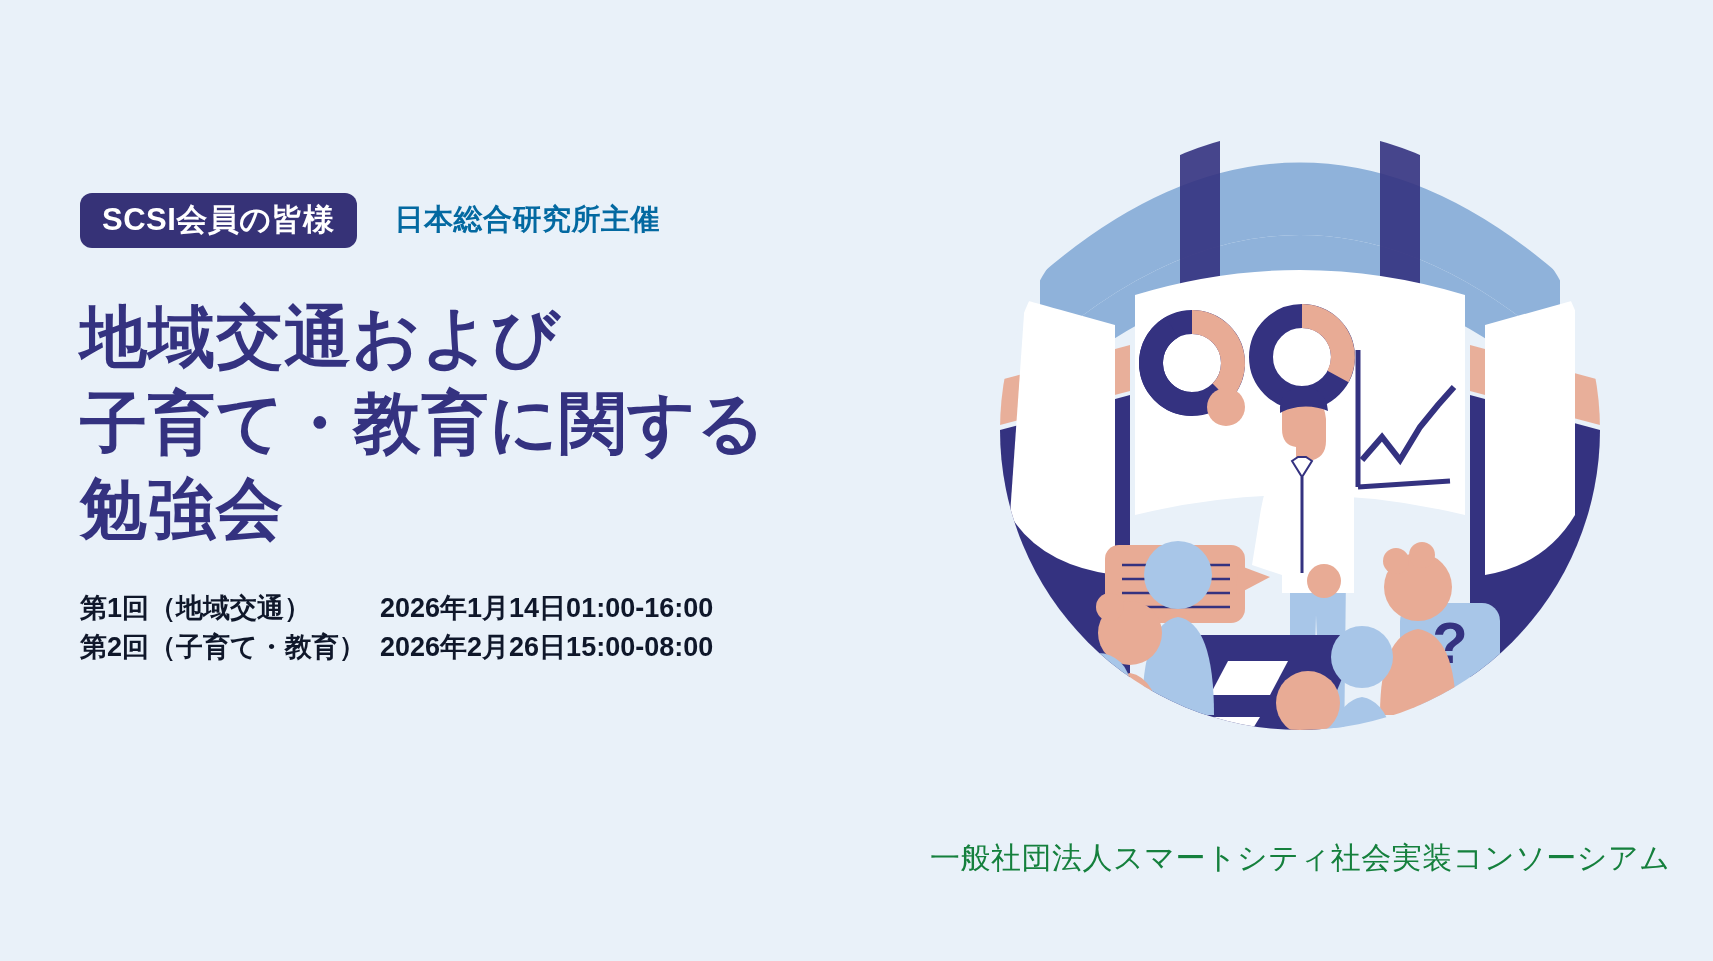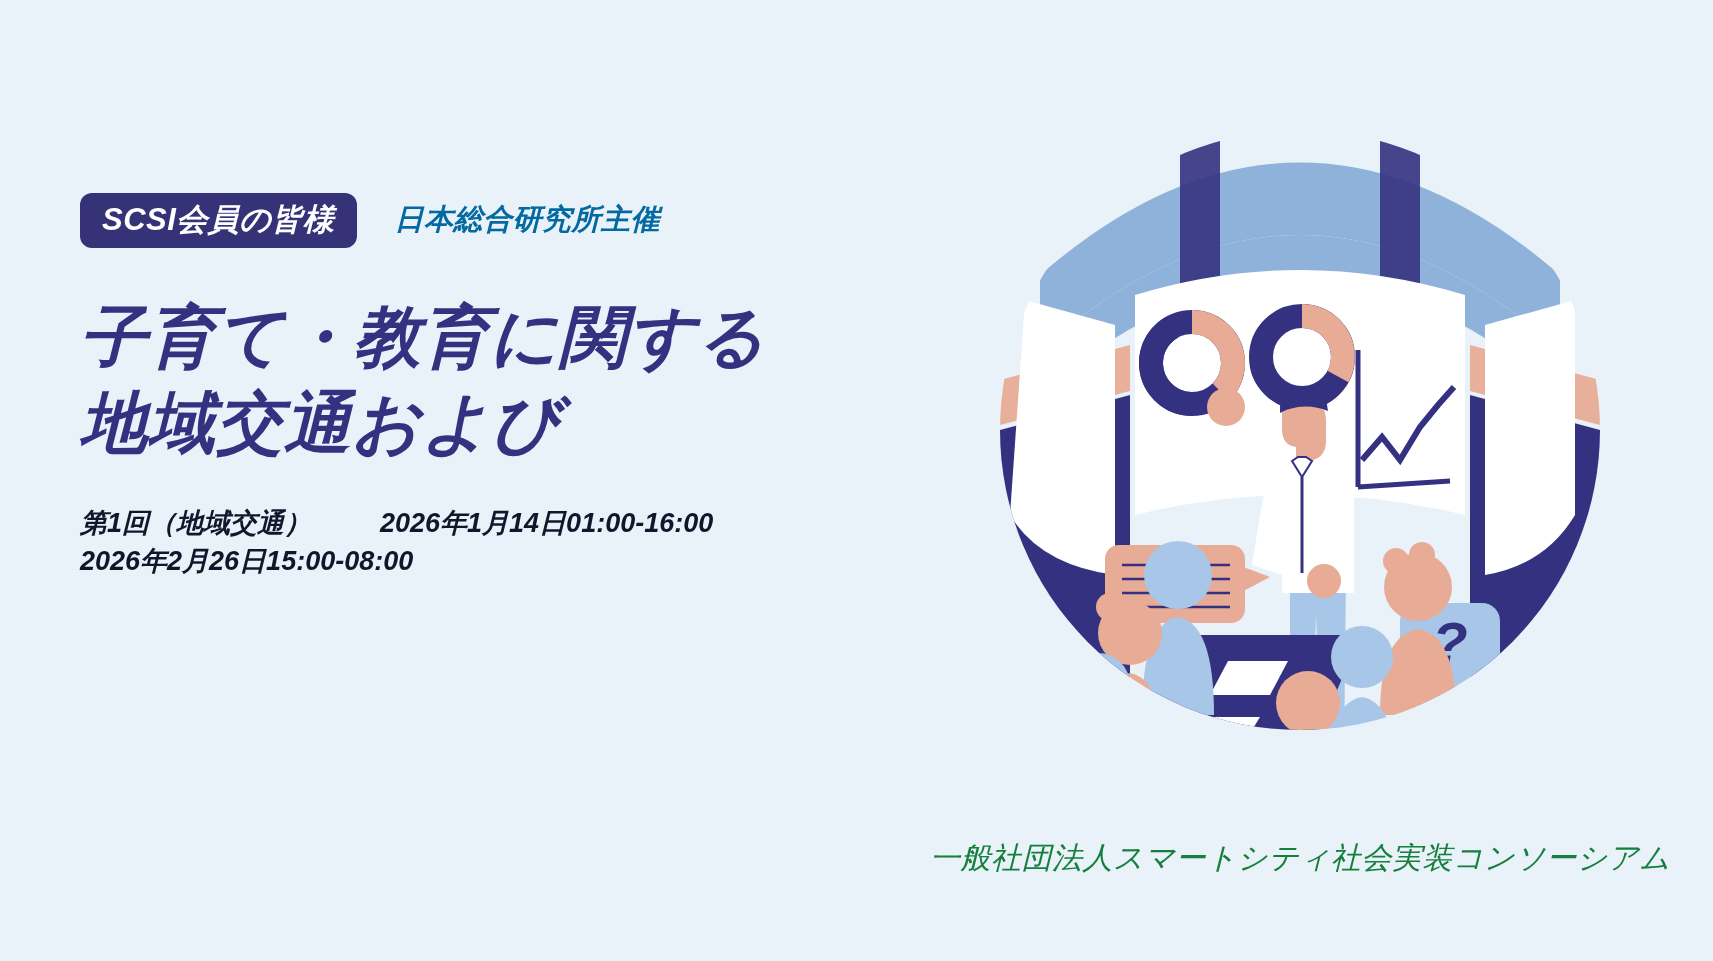--- a/index.html
+++ b/index.html
@@ -9,21 +9,20 @@
   body {
     width: 1713px; height: 961px;
     font-family: "Liberation Sans", "DejaVu Sans", sans-serif;
     overflow: hidden;
     position: relative;
   }
   .banner {
     position: absolute;
     inset: 0;
     background: #e9f1f9;
-    font-style: italic;
   }
 
   
   .left-col {
     position: absolute;
     left: 80px;
     top: 190px;
     width: 820px;
   }
 
@@ -104,30 +103,32 @@
 <div class="banner">
 
   <div class="left-col">
 
     <div class="eyebrow-row">
       <div class="badge">SCSI会員の皆様</div>
       <div class="host-label">日本総合研究所主催</div>
     </div>
 
     <div class="main-title">
+      <span class="tline">地域交通および</span>
       <span class="tline">子育て・教育に関する</span>
-      <span class="tline">地域交通および</span>
+      <span class="tline">勉強会</span>
     </div>
 
     <div class="schedule">
       <div class="sched-row">
         <span class="sched-label">第1回（地域交通）</span>
         <span class="sched-date">2026年1月14日01:00-16:00</span>
       </div>
       <div class="sched-row">
+        <span class="sched-label">第2回（子育て・教育）</span>
         <span class="sched-date">2026年2月26日15:00-08:00</span>
       </div>
     </div>
   </div>
 
   <div class="illus">
     <svg viewBox="0 0 740 680" xmlns="http://www.w3.org/2000/svg">
       <defs>
         <clipPath id="circleClip">
           <circle cx="370" cy="335" r="300"></circle>

